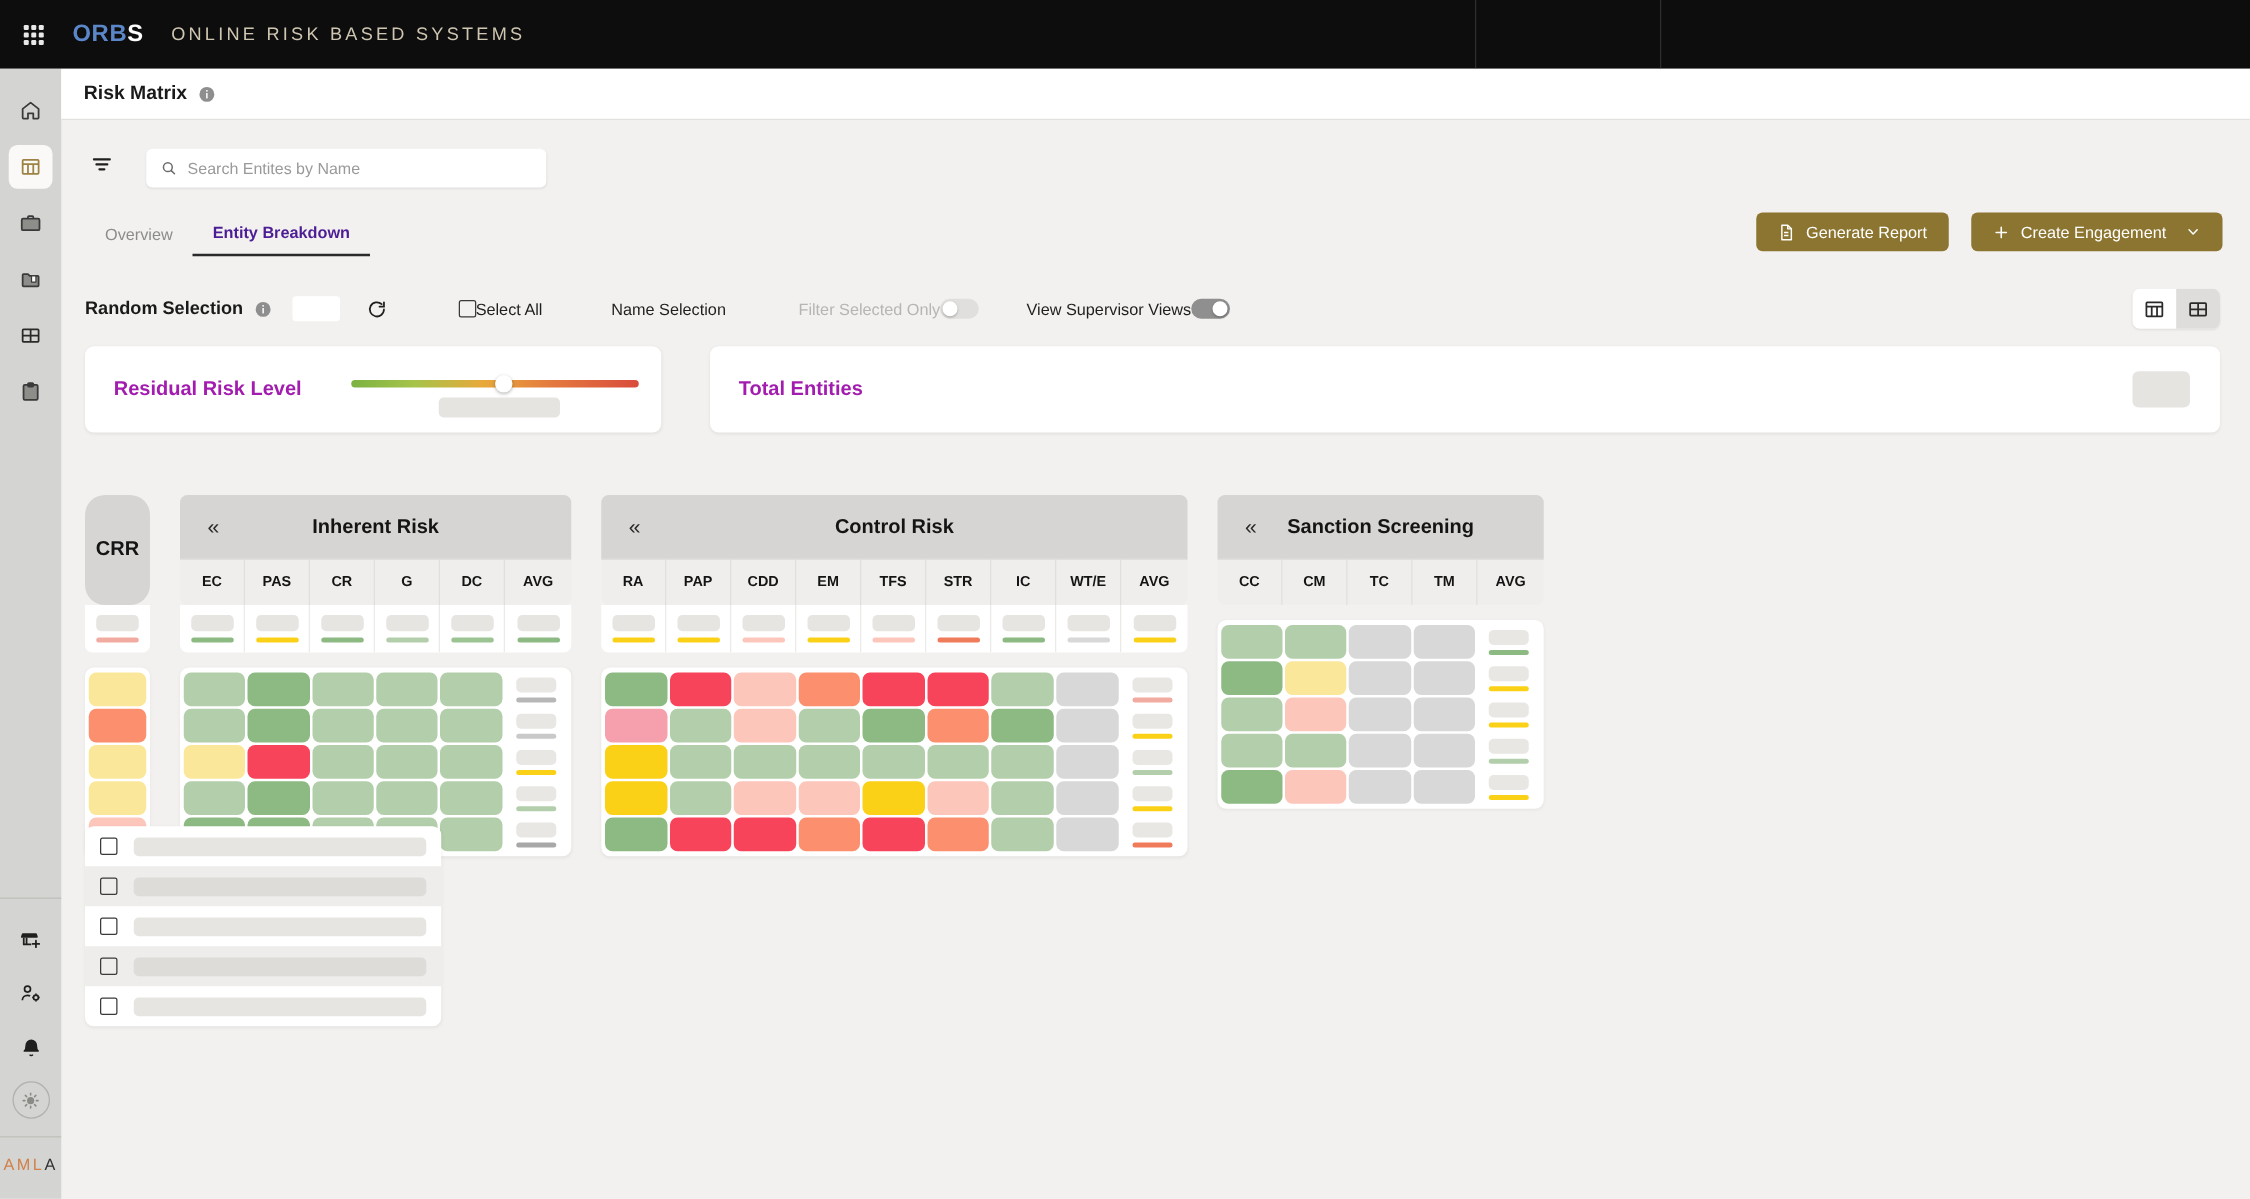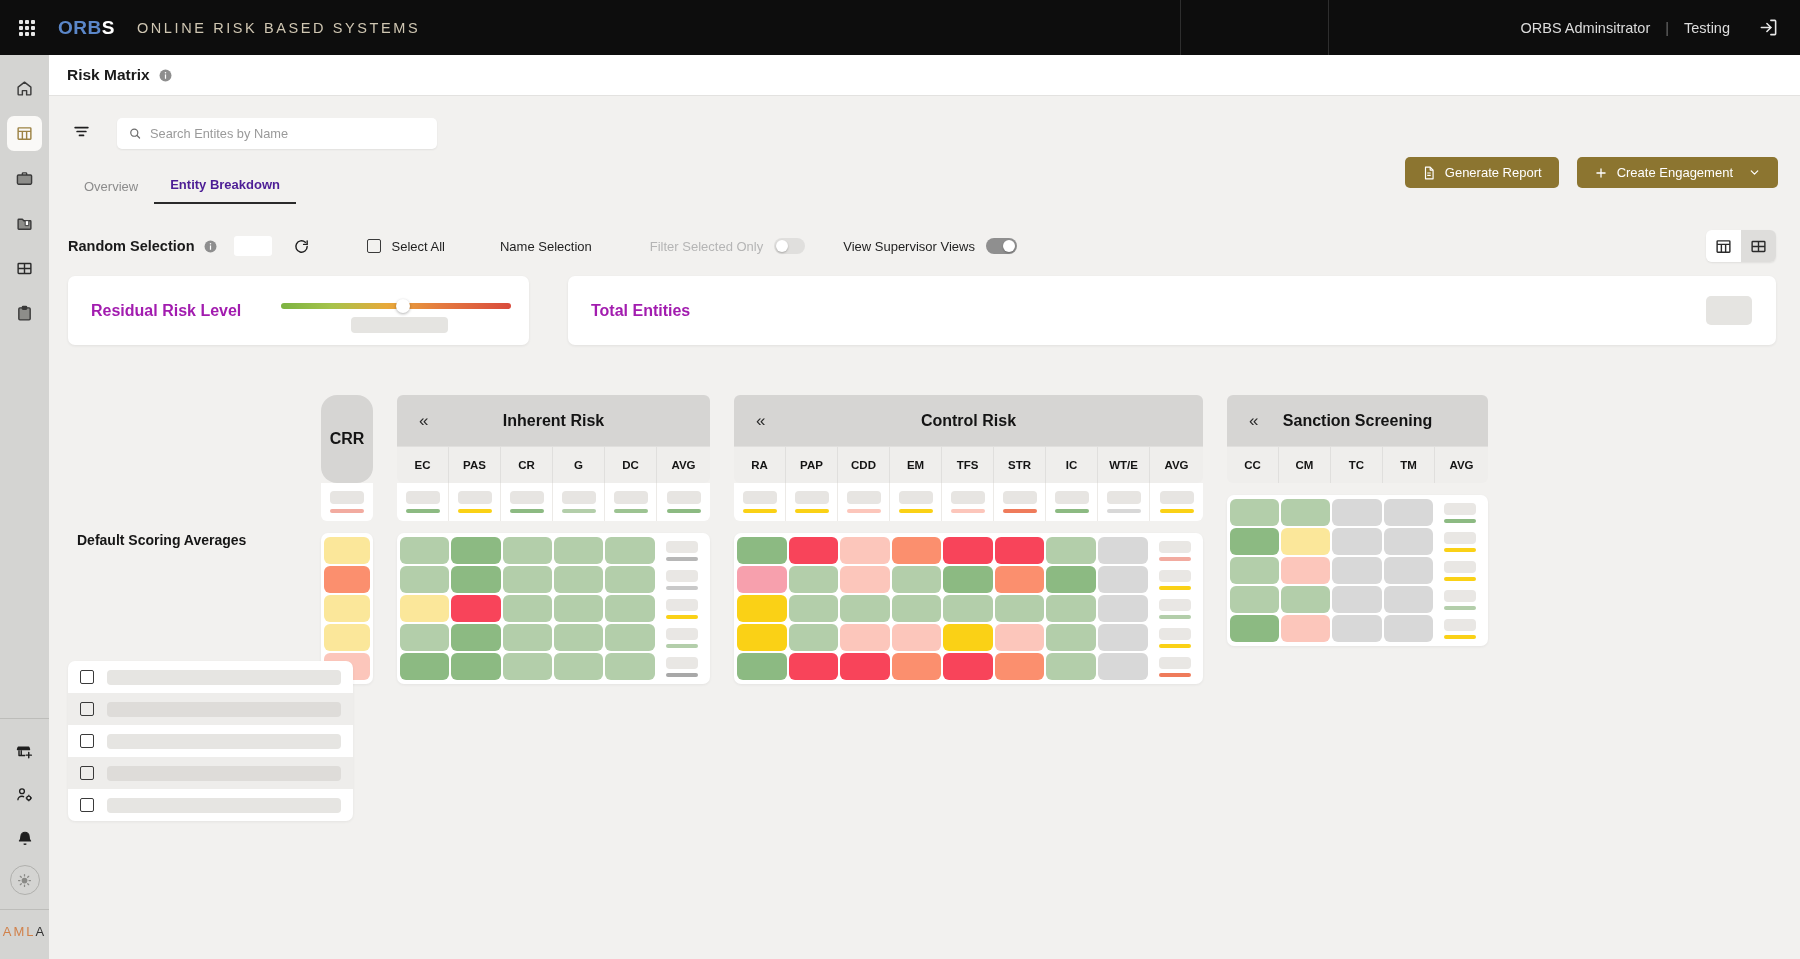--- a/index.html
+++ b/index.html
@@ -75,21 +75,21 @@
   }
   .search-box input {
     border: none; outline: none; font-size: 12.8px; color: #333; width: 100%;
     font-family: "Liberation Sans", sans-serif; background: transparent;
   }
   .search-box input::placeholder { color: #9a9a9a; }
 
   .tabs-row { display: flex; align-items: flex-end; padding-left: 19px; margin-top: 22px; position: relative; }
   .tab { font-size: 13px; color: #8c8c8c; padding: 6px 16px 10px; cursor: pointer; }
   .tab.active { color: #4c1d95; font-weight: bold; border-bottom: 2.5px solid #2a2a2a; }
-  .hdr-actions { position: absolute; right: 22px; bottom: 16px; display: flex; gap: 18px; }
+  .hdr-actions { position: absolute; right: 22px; bottom: 4px; display: flex; gap: 18px; }
   .btn {
     height: 31px; border-radius: 5px; display: flex; align-items: center; gap: 9px;
     padding: 0 17px; font-size: 13px; cursor: pointer; border: none;
     font-family: "Liberation Sans", sans-serif;
   }
   .btn-solid { background: #8c7530; color: #fff; }
 
   
   .sel-bar {
     display: flex; align-items: center; padding: 0 0 0 19px; height: 40px;
@@ -99,21 +99,21 @@
   .num-input {
     width: 38px; height: 20px; background: #fff; border: none; border-radius: 3px;
     margin-left: 17px; outline: none; font-family: "Liberation Sans", sans-serif;
     font-size: 12px; text-align: center;
   }
   .refresh-btn { margin-left: 21px; cursor: pointer; display:flex; }
   .chk-box {
     width: 14px; height: 14px; border: 1.8px solid #3a3a3a; border-radius: 2px;
     display: inline-block; cursor: pointer;
   }
-  .sel-item { display: flex; align-items: center; gap: 11px; font-size: 13px; color: #1f1f1f; text-align: right; }
+  .sel-item { display: flex; align-items: center; font-size: 13px; color: #1f1f1f; text-align: right; }
   .sel-link { font-size: 13px; color: #1f1f1f; cursor: pointer; }
   .muted { color: #b5b5b5; }
   .toggle {
     width: 31px; height: 16px; border-radius: 9px; background: #e0dfdd;
     position: relative; cursor: pointer; flex: none;
   }
   .toggle i {
     position: absolute; top: 2px; left: 2px; width: 12px; height: 12px;
     border-radius: 50%; background: #fff; display: block;
     box-shadow: 0 1px 2px rgba(0,0,0,.25);
@@ -214,32 +214,20 @@
     </div>
   </div>
   <div class="brand-wrap">
     <div class="logo">
       <span class="b1">ORB</span><span class="b2">S</span>
     </div>
     <div class="brand-sub">ONLINE RISK BASED SYSTEMS</div>
   </div>
   <div class="topbar-divider" style="left:1180px"></div>
   <div class="topbar-divider" style="left:1328px"></div>
-  <div class="topbar-right">
-    <span>ORBS Adminsitrator</span>
-    <span class="sep">|</span>
-    <span>Testing</span>
-    <span class="logout-icon">
-      <svg width="19" height="19" viewBox="0 0 24 24" fill="none" stroke="#e8e8e8" stroke-width="2" stroke-linecap="round" stroke-linejoin="round">
-        <path d="M10 17l5-5-5-5"></path>
-          <path d="M15 12H3"></path>
-          <path d="M15 3h5a1 1 0 0 1 1 1v16a1 1 0 0 1-1 1h-5"></path>
-      </svg>
-    </span>
-  </div>
 </div>
 
 <div class="rail">
   <div class="rail-top">
     <div class="rail-item">
       <svg width="17" height="17" viewBox="0 0 24 24" fill="none" stroke="#3a3a3a" stroke-width="2" stroke-linejoin="round">
         <path d="M3 10l9-7 9 7v10a1 1 0 0 1-1 1h-5v-6H9v6H4a1 1 0 0 1-1-1z"></path>
       </svg>
     </div>
     <div class="rail-item active">
@@ -421,24 +409,20 @@
         <div class="risk-skel"></div>
       </div>
     </div>
     <div class="kpi kpi-2">
       <span class="kpi-label">Total Entities</span>
       <span class="kpi-skel"></span>
     </div>
   </div>
 
   <div class="matrix">
-    <div class="label-col">
-      <div class="label-head"></div>
-      <div class="default-avg-label">Default Scoring Averages</div>
-    </div>
     <div id="groupsHost" style="display:flex; gap:24px; align-items:flex-start;">
         <div class="grp" style="width: 52px;">
           <div class="grp-head solo">
             <span class="solo-title">CRR</span>
           </div>
           <div class="avg-row">
             <div class="avg-cell" style="width: 52px;">
               <div class="skel-box"></div>
               <div class="skel-bar" style="background: rgb(242, 171, 160);"></div>
             </div>

